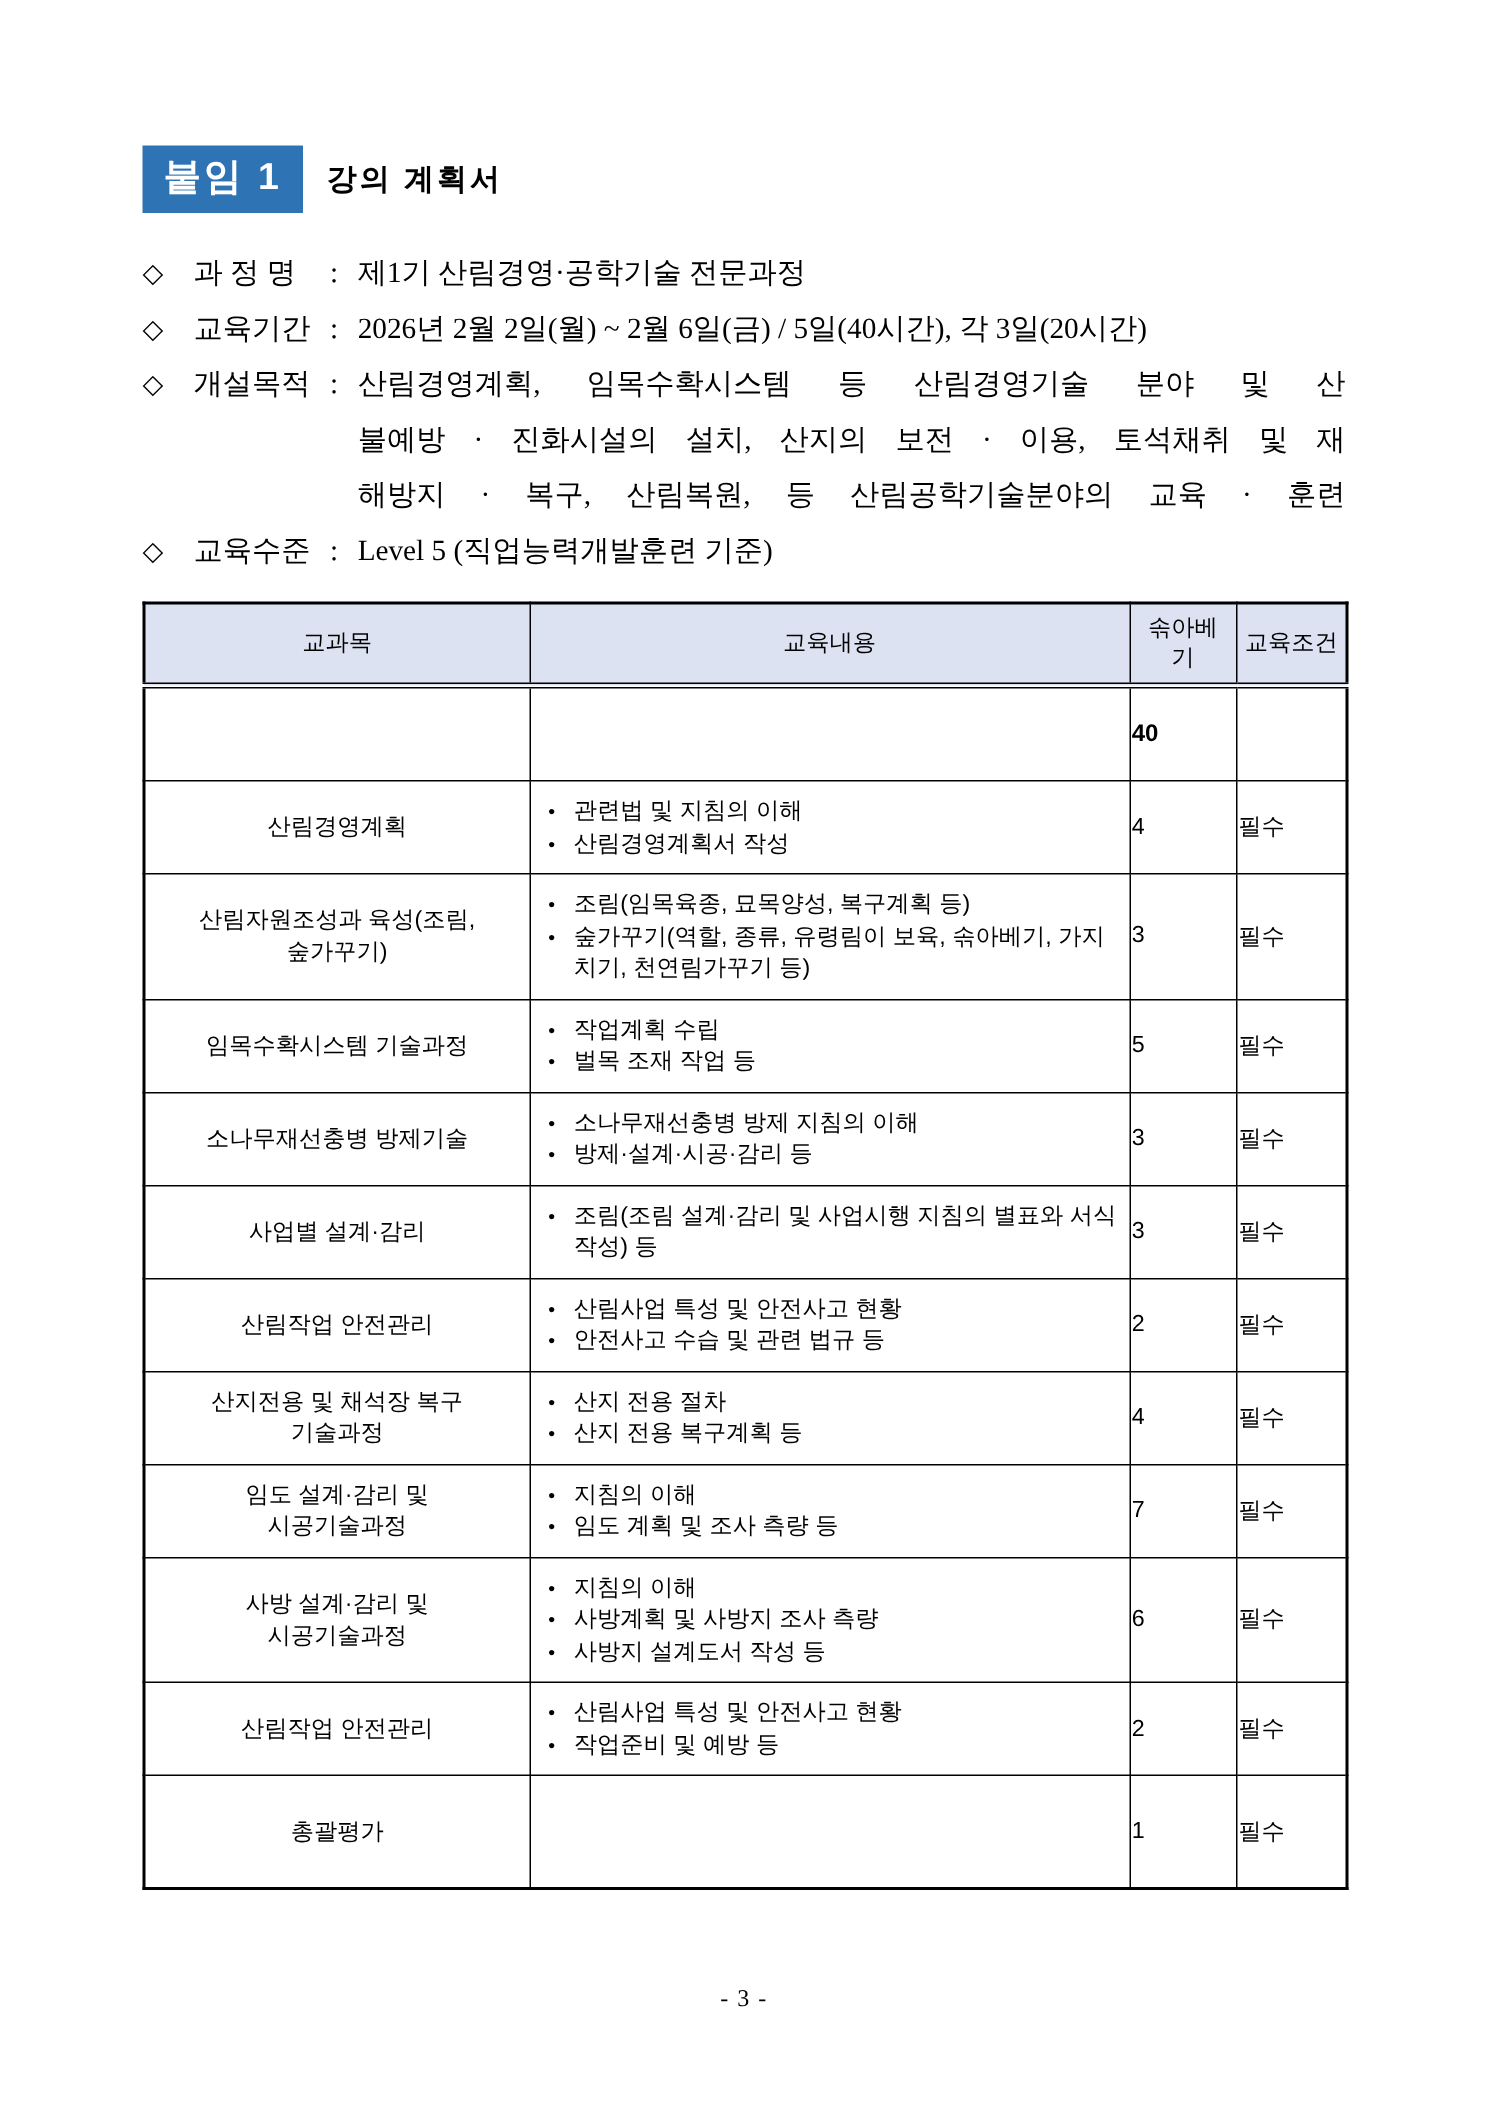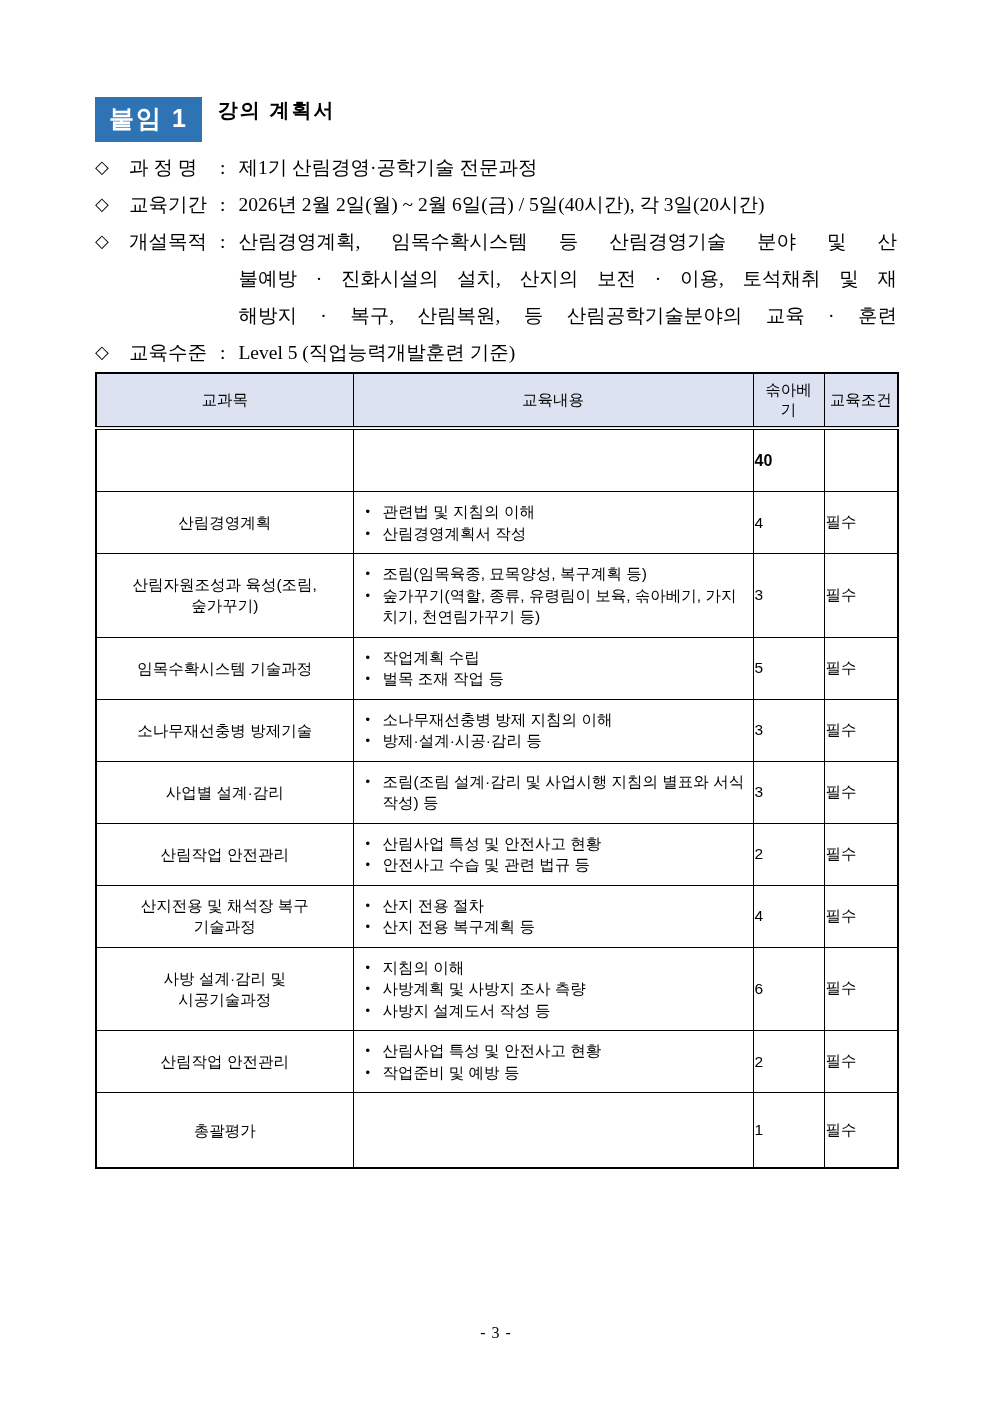--- a/index.html
+++ b/index.html
@@ -6,21 +6,21 @@
   body {
     width:992px; height:1403px;
     background:#ffffff; color:#000;
     font-family:"Liberation Serif","DejaVu Serif",serif;
     position:relative; overflow:hidden;
     box-sizing:border-box;
   }
   .doc { padding:97px 95px 0 95px; }
 
   
-  .title-row { display:flex; gap:16px; margin-bottom:7px; }
+  .title-row { display:flex; align-items:center; gap:16px; margin-bottom:22px; }
   .badge {
     background:#2e74b5; color:#fff;
     font-family:"Liberation Sans","DejaVu Sans",sans-serif;
     font-weight:bold; font-size:25px; line-height:1;
     padding:9px 14px 11px 14px; letter-spacing:2px;
   }
   .title {
     font-family:"Liberation Sans","DejaVu Sans",sans-serif;
     font-weight:800; font-size:20px; letter-spacing:2px;
   }
@@ -29,21 +29,21 @@
   .info { font-size:19.5px; line-height:37px; }
   .info-row { display:flex; align-items:flex-start; }
   .marker { width:34px; flex:none; font-size:18px; text-align:left; }
   .label { flex:none; display:inline-block; min-width:82px; white-space:pre; }
   .colon { flex:none; margin:0 13px 0 9px; }
   .text { flex:1; min-width:0; }
   .line { display:block; }
   .just { text-align:justify; text-align-last:justify; }
 
   
-  .table-wrap { margin-top:1px; }
+  .table-wrap { margin-top:15px; }
   table.curriculum {
     border-collapse:collapse; table-layout:fixed;
     width:802px; border:2px solid #000;
     font-family:"Liberation Sans","DejaVu Sans",sans-serif;
     font-size:15.5px;
   }
   .curriculum th, .curriculum td { border:1px solid #000; vertical-align:middle; }
   .curriculum thead th {
     background:#dce2f1; font-weight:400;
     height:48px; line-height:20px; padding:2px 5px;
@@ -232,20 +232,36 @@
               </div>
               <div class="content-line">
                 <span class="dot">•</span>
                 <span class="ctext">산지 전용 복구계획 등</span>
               </div>
             </td>
             <td class="hours">4</td>
             <td class="cond">필수</td>
           </tr>
           <tr>
+            <td class="subject">임도 설계·감리 및
+시공기술과정</td>
+            <td class="content">
+              <div class="content-line">
+                <span class="dot">•</span>
+                <span class="ctext">지침의 이해</span>
+              </div>
+              <div class="content-line">
+                <span class="dot">•</span>
+                <span class="ctext">임도 계획 및 조사 측량 등</span>
+              </div>
+            </td>
+            <td class="hours">7</td>
+            <td class="cond">필수</td>
+          </tr>
+          <tr>
             <td class="subject">사방 설계·감리 및
 시공기술과정</td>
             <td class="content">
               <div class="content-line">
                 <span class="dot">•</span>
                 <span class="ctext">지침의 이해</span>
               </div>
               <div class="content-line">
                 <span class="dot">•</span>
                 <span class="ctext">사방계획 및 사방지 조사 측량</span>

